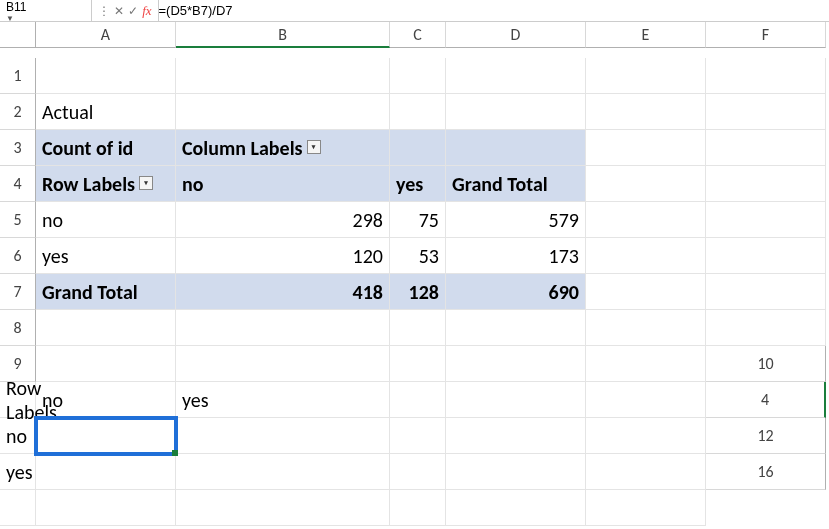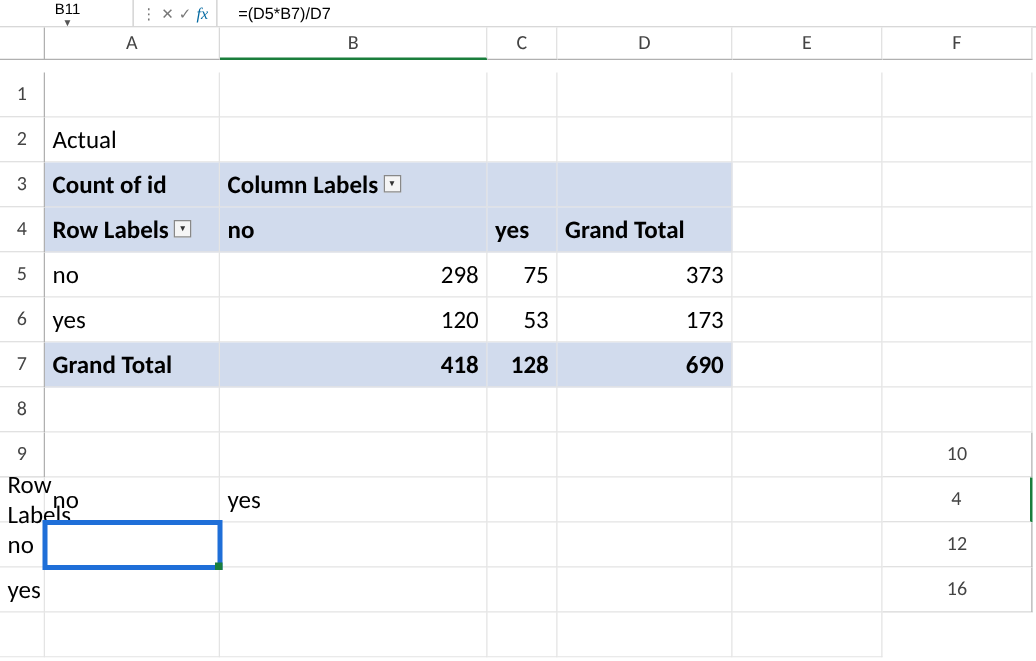--- a/index.html
+++ b/index.html
@@ -13,23 +13,23 @@
     .formula-bar {
       display: flex;
       align-items: center;
       height: 22px;
       border-bottom: 1px solid #ccc;
       font-size: 13px;
       font-family: "Segoe UI", Arial, sans-serif;
       background: #fff;
     }
     .name-box {
-      width: 107px;
-      display: flex;
-      align-items: center;
+      width: 92px;
+      display: flex;
+      align-items: flex-start;
       justify-content: space-between;
       padding: 0 4px 0 6px;
       border-right: 1px solid #ccc;
       height: 100%;
       flex-direction: column;
     }
     .name-box-text { font-size: 12px; }
     .nb-dd {
       font-size: 8px;
       color: #555;
@@ -37,24 +37,24 @@
     .fb-icons {
       display: flex;
       align-items: center;
       gap: 4px;
       padding: 0 6px;
       color: #777;
       height: 100%;
       border-right: 1px solid #ccc;
       font-size: 12px;
     }
-    .fb-fx { font-style: italic; font-family: "Times New Roman", serif; color: #0369a1; font-size: 13px;}
+    .fb-fx { font-style: italic; font-family: "Times New Roman", serif; color: #ef4444; font-size: 13px;}
     .fb-input {
       flex: 1;
-      padding-left: 17px;
+      padding-left: 0;
       font-size: 13px;
       display: flex;
       align-items: center;
       color: #000;
       height: 100%;
     }
     .grid {
       display: grid;
       grid-template-columns: 36px 140px 214px 56px 140px 120px 120px;
       grid-auto-rows: 36px;
@@ -216,21 +216,21 @@
   <div class="cell al">
       <span>no</span>
     </div>
   <div class="cell ar">
       <span>298</span>
     </div>
   <div class="cell ar">
       <span>75</span>
     </div>
   <div class="cell ar">
-      <span>373</span>
+      <span>579</span>
     </div>
   <div class="cell al"></div>
   <div class="cell al"></div>
 
   <div class="row-header">6</div>
   <div class="cell al">
       <span>yes</span>
     </div>
   <div class="cell ar">
       <span>120</span>

